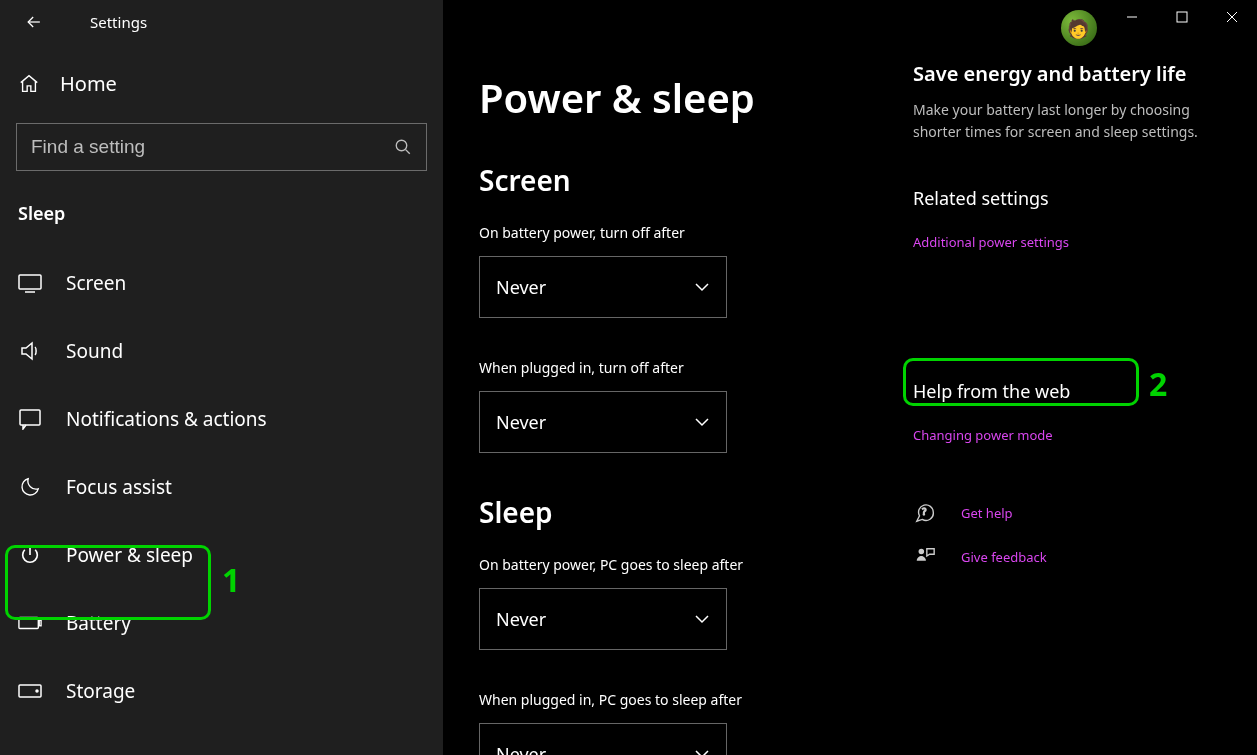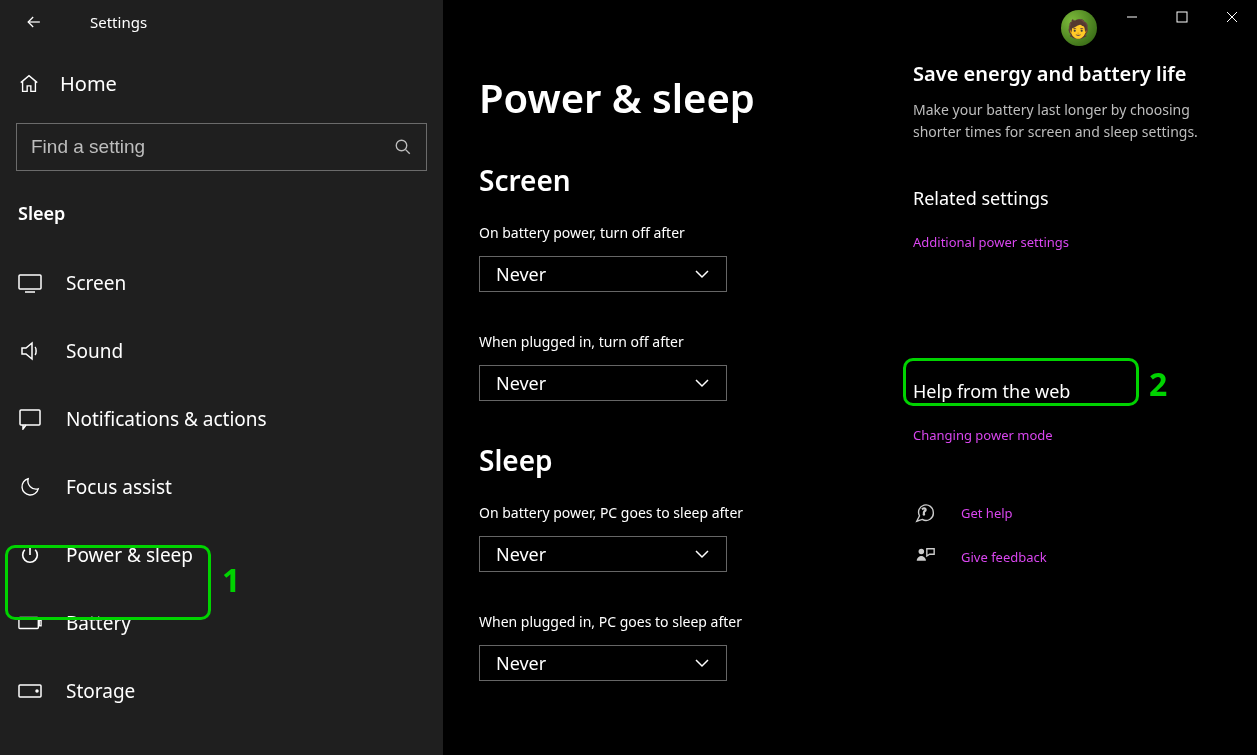--- a/index.html
+++ b/index.html
@@ -125,21 +125,21 @@
     font-size: 28px;
     font-weight: 600;
     margin-bottom: 24px;
   }
   .field-label {
     font-size: 14px;
     margin-bottom: 14px;
   }
   .dropdown {
     border: 1px solid #666;
-    height: 36px;
+    height: 62px;
     width: 248px;
     display: flex;
     align-items: center;
     justify-content: space-between;
     padding: 0 16px;
     font-size: 18px;
     margin-bottom: 40px;
     cursor: pointer;
     background: #000;
   }

